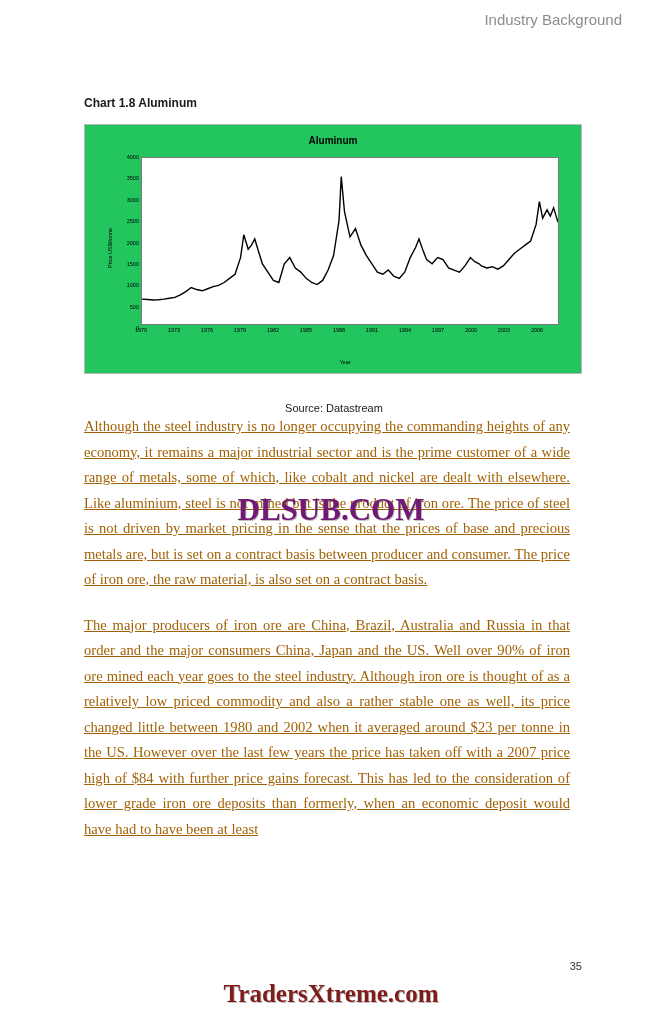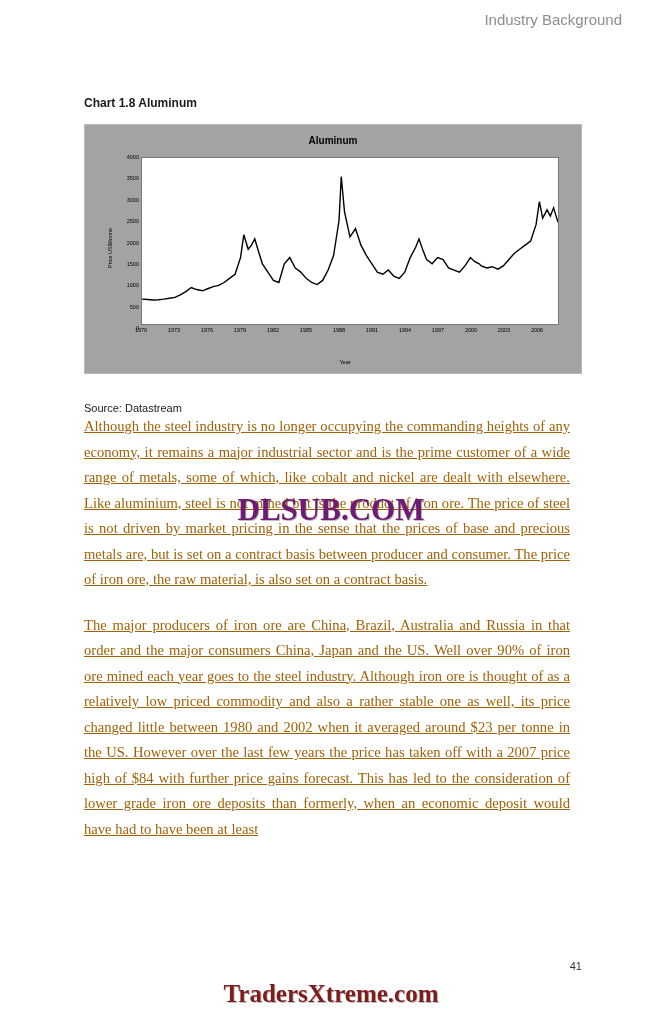--- a/index.html
+++ b/index.html
@@ -55,21 +55,21 @@
     color: #1a1a1a;
     margin-bottom: 14px;
   }
 
   
   .chart-box {
     width: 498px;
     height: 250px;
     border: 1px solid #b9b9b9;
     box-sizing: border-box;
-    background: #a3a3a3;
+    background: #22c55e;
     position: relative;
   }
   .chart-title {
     text-align: center;
     font-family: "Liberation Sans", sans-serif;
     font-size: 10px;
     font-weight: bold;
     color: #000;
     margin-top: 10px;
   }
@@ -127,20 +127,21 @@
     font-family: "Liberation Sans", sans-serif;
     font-size: 5.5px;
     color: #000;
   }
 
   .source-line {
     font-family: "Liberation Sans", sans-serif;
     font-size: 11px;
     color: #1a1a1a;
     margin-top: 28px;
+    text-align: center;
   }
 
   h2.section-heading {
     font-family: "Liberation Serif", serif;
     font-weight: normal;
     font-size: 19px;
     color: #111;
     margin: 44px 0 18px 0;
     letter-spacing: 0.2px;
   }
@@ -246,14 +247,14 @@
 
   <div class="source-line">Source: Datastream</div>
 
 
   <p class="body-par">Although the steel industry is no longer occupying the commanding heights of any economy, it remains a major industrial sector and is the prime customer of a wide range of metals, some of which, like cobalt and nickel are dealt with elsewhere. Like aluminium, steel is not mined but is the product of iron ore. The price of steel is not driven by market pricing in the sense that the prices of base and precious metals are, but is set on a contract basis between producer and consumer. The price of iron ore, the raw material, is also set on a contract basis.</p>
   <p class="body-par">The major producers of iron ore are China, Brazil, Australia and Russia in that order and the major consumers China, Japan and the US. Well over 90% of iron ore mined each year goes to the steel industry. Although iron ore is thought of as a relatively low priced commodity and also a rather stable one as well, its price changed little between 1980 and 2002 when it averaged around $23 per tonne in the US. However over the last few years the price has taken off with a 2007 price high of $84 with further price gains forecast. This has led to the consideration of lower grade iron ore deposits than formerly, when an economic deposit would have had to have been at least</p>
 
 </div>
 
 <div class="wm-mid">DLSUB.COM</div>
-<div class="page-number">41</div>
+<div class="page-number">35</div>
 <div class="wm-bottom">TradersXtreme.com</div>
 
 </body></html>

